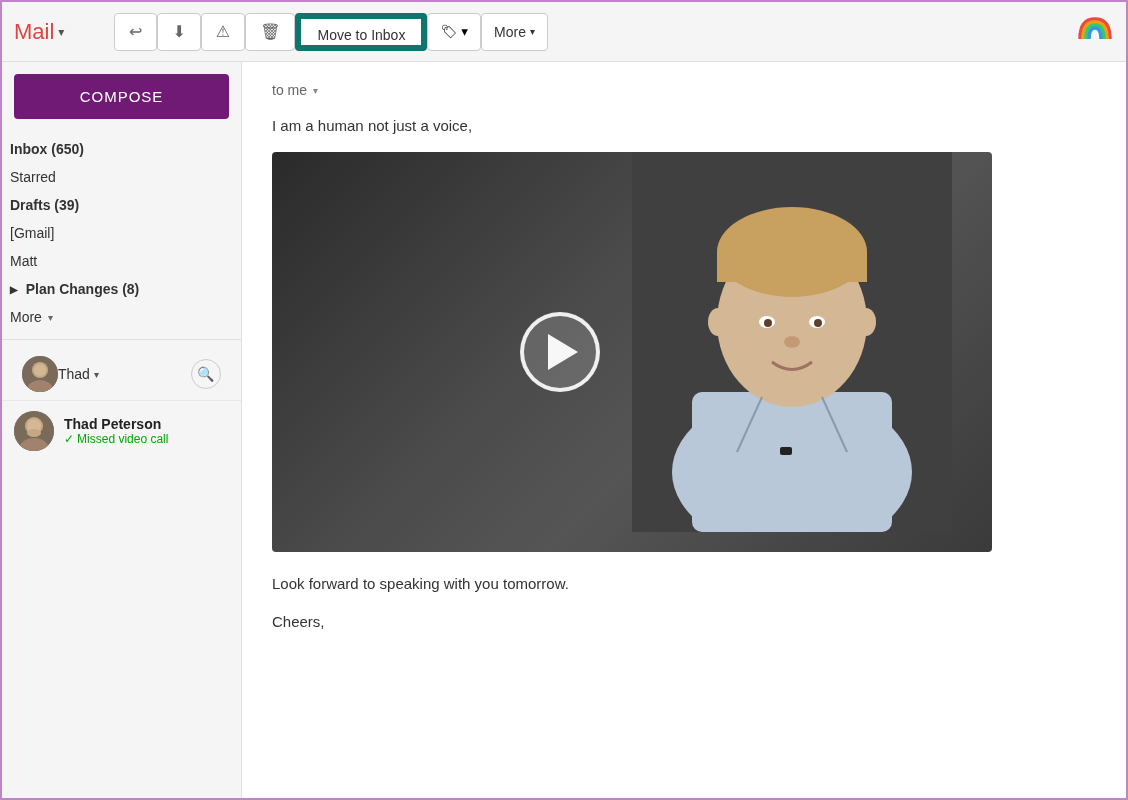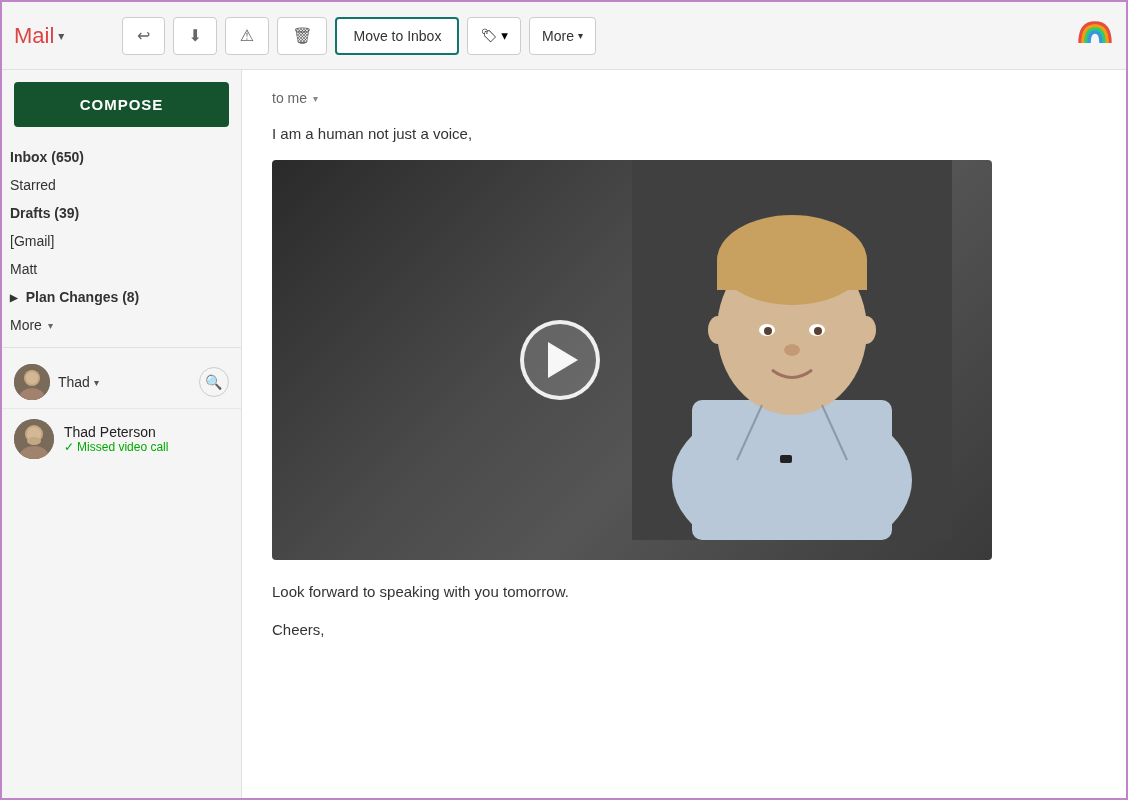--- a/index.html
+++ b/index.html
@@ -5,22 +5,21 @@
     * { box-sizing: border-box; margin: 0; padding: 0; }
     body { font-family: Arial, sans-serif; font-size: 14px; color: #333; background: #f5f5f5; display: flex; flex-direction: column; height: 800px; width: 1128px; overflow: hidden; border: 2px solid #c084c8; }
 
     
     .toolbar {
       display: flex;
       align-items: center;
       background: #f5f5f5;
       border-bottom: 1px solid #e0e0e0;
       padding: 12px 12px;
-      height: 68px;
-      gap: 8px;
+      height: 60px;
     }
     .mail-logo {
       font-size: 22px;
       color: #d44;
       font-weight: 500;
       margin-right: 20px;
       display: flex;
       align-items: center;
       gap: 4px;
       min-width: 80px;
@@ -31,21 +30,21 @@
       border-radius: 4px;
       padding: 8px 14px;
       cursor: pointer;
       font-size: 16px;
       color: #666;
       height: 38px;
       display: flex;
       align-items: center;
     }
     .move-to-inbox-btn {
-      border: 2px solid #0f766e;
+      border: 6px solid #0f766e;
       background: #fff;
       border-radius: 4px;
       padding: 8px 16px;
       cursor: pointer;
       font-size: 14px;
       color: #333;
       height: 38px;
     }
     .label-btn {
       border: 1px solid #ccc;
@@ -97,27 +96,27 @@
       width: 240px;
       min-width: 240px;
       background: #f5f5f5;
       display: flex;
       flex-direction: column;
       padding-top: 12px;
       border-right: 1px solid #e0e0e0;
       overflow-y: auto;
     }
     .compose-btn {
-      background: #14532d;
+      background: #701a75;
       color: #fff;
       border: none;
       border-radius: 4px;
       padding: 14px 24px;
       font-size: 15px;
-      font-weight: bold;
+      font-weight: normal;
       cursor: pointer;
       margin: 0 12px 16px 12px;
       letter-spacing: 1px;
       text-align: center;
     }
     .nav-item {
       padding: 6px 8px;
       cursor: pointer;
       font-size: 14px;
       color: #333;
@@ -125,24 +124,23 @@
       align-items: center;
       gap: 6px;
       border-radius: 0 20px 20px 0;
       margin-right: 8px;
     }
     .nav-item.bold { font-weight: bold; }
     .sidebar-divider { height: 1px; background: #e0e0e0; margin: 8px 0; }
 
     
     .user-section {
-      padding: 8px 12px;
-      display: flex;
-      align-items: center;
-      gap: 8px;
+      padding: 8px 20px;
+      display: flex;
+      align-items: center;
     }
     .user-avatar {
       width: 36px;
       height: 36px;
       border-radius: 50%;
       background: #888;
       overflow: hidden;
       flex-shrink: 0;
     }
     .user-name-row {
@@ -177,21 +175,21 @@
     }
     .contact-avatar {
       width: 40px;
       height: 40px;
       border-radius: 50%;
       background: #888;
       overflow: hidden;
       flex-shrink: 0;
     }
     .contact-info { flex: 1; }
-    .contact-name { font-weight: normal; font-size: 14px; color: #222; }
+    .contact-name { font-weight: bold; font-size: 14px; color: #222; }
     .contact-status { font-size: 12px; color: #0a0; display: flex; align-items: center; gap: 3px; }
     .check-icon { color: #0a0; font-size: 12px; }
 
     
     .email-content {
       flex: 1;
       background: #fff;
       overflow-y: auto;
       padding: 20px 30px;
     }

